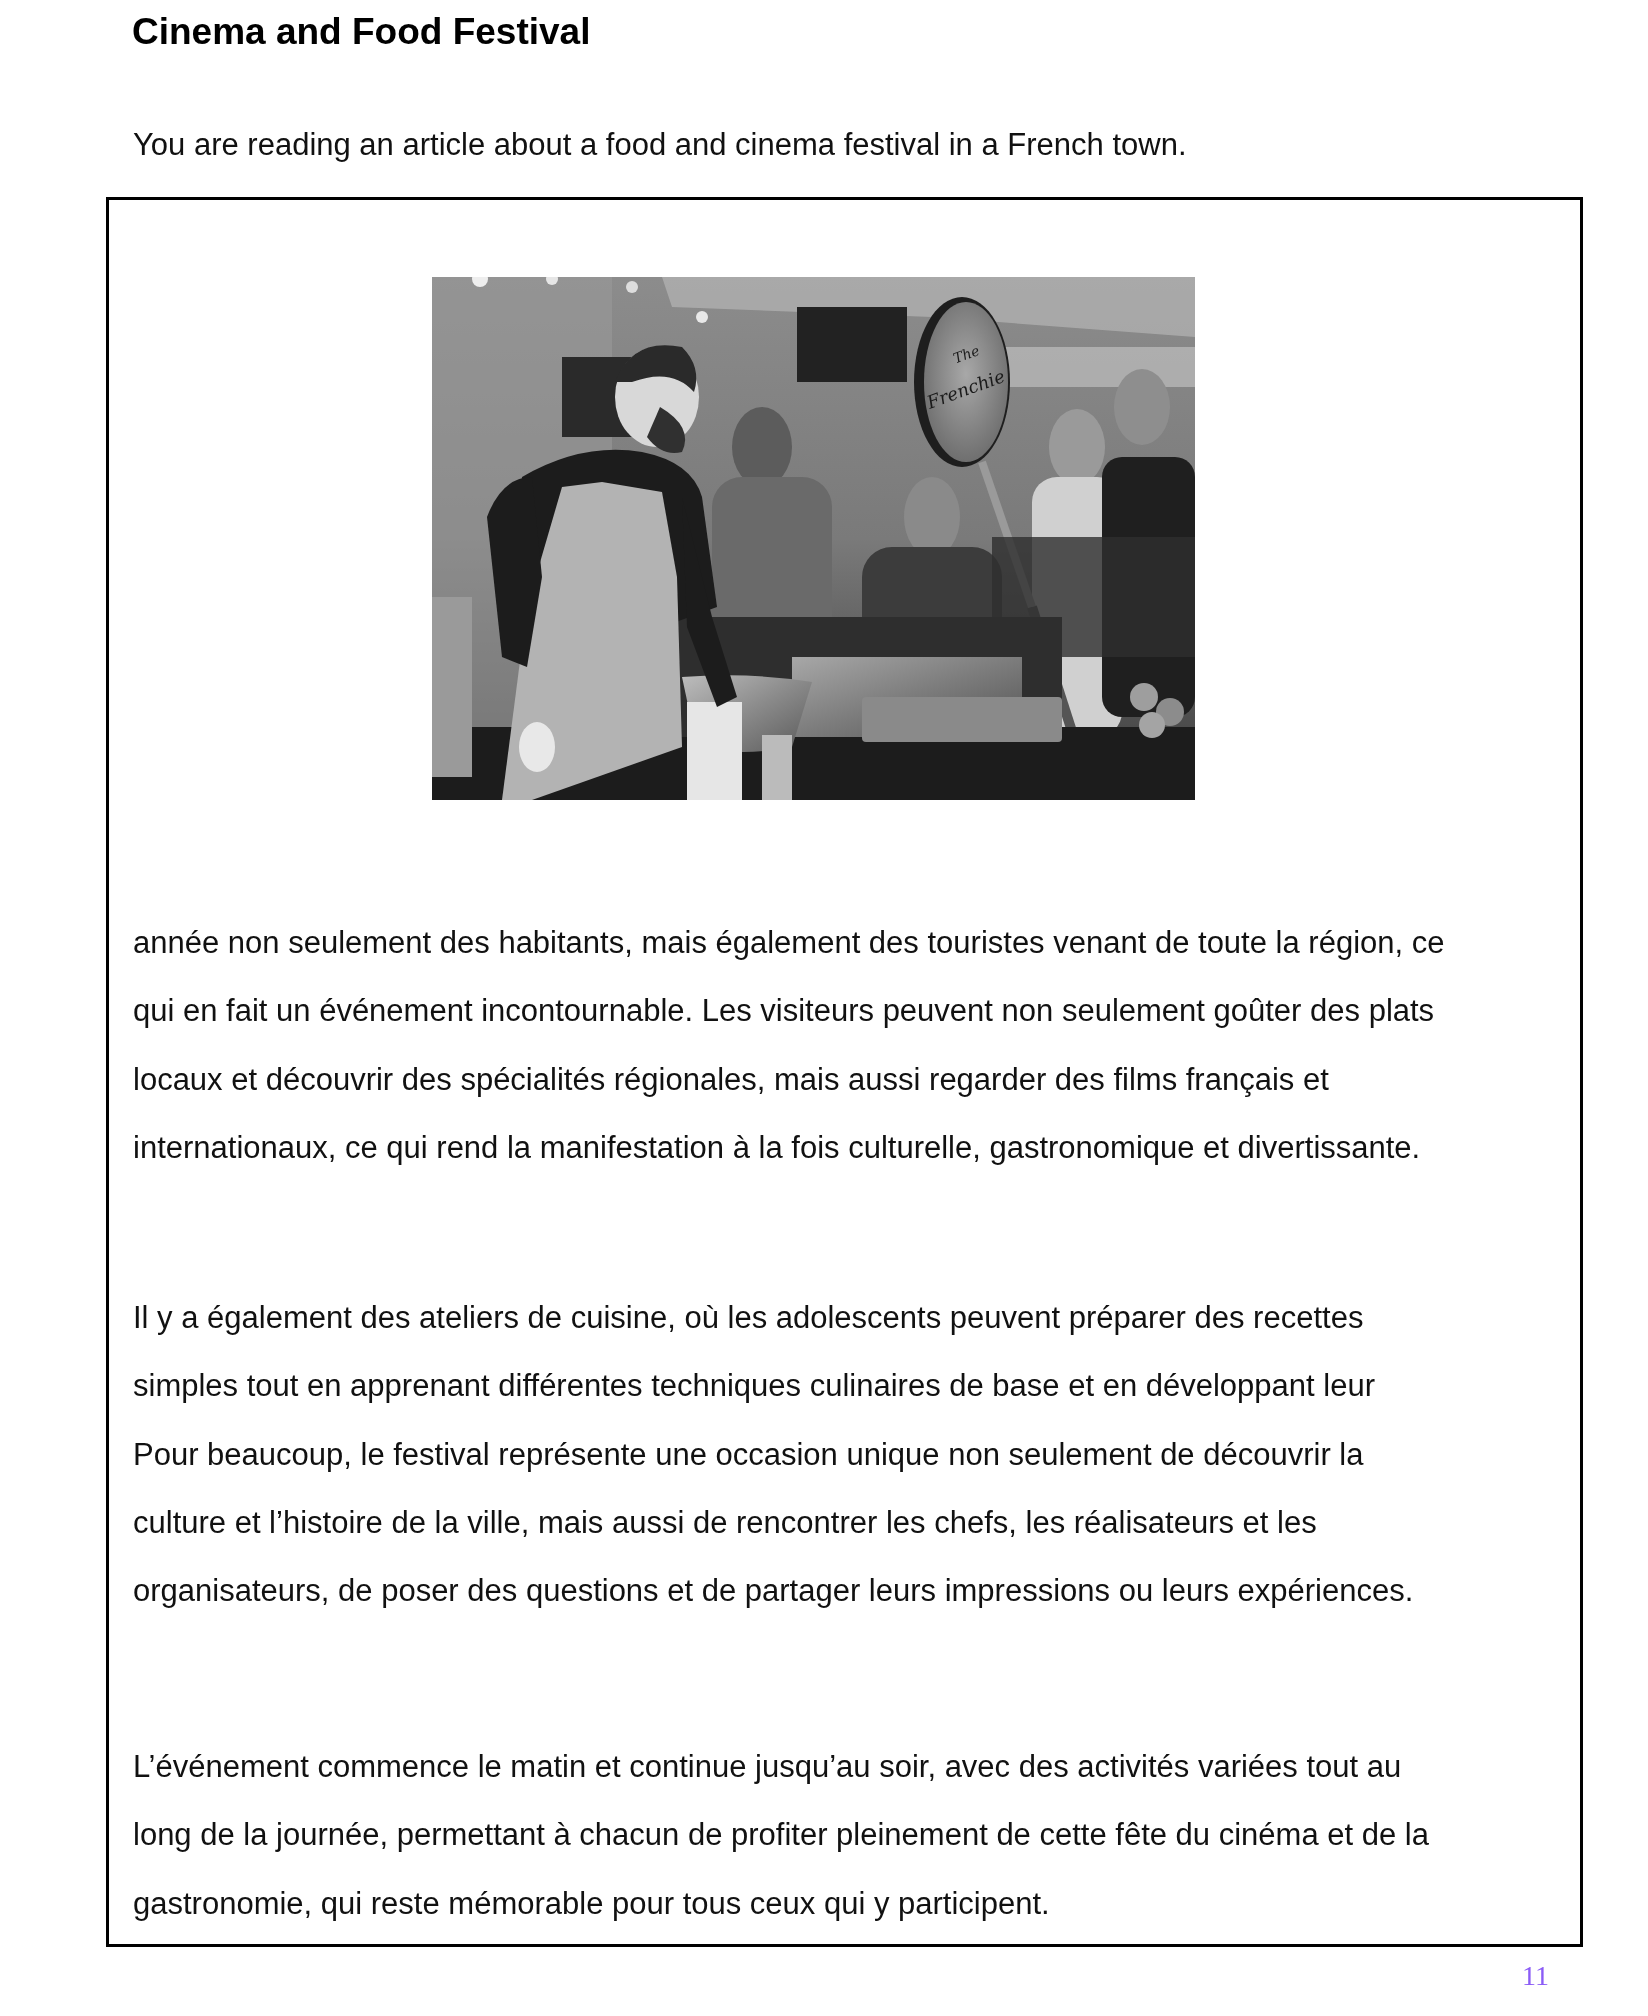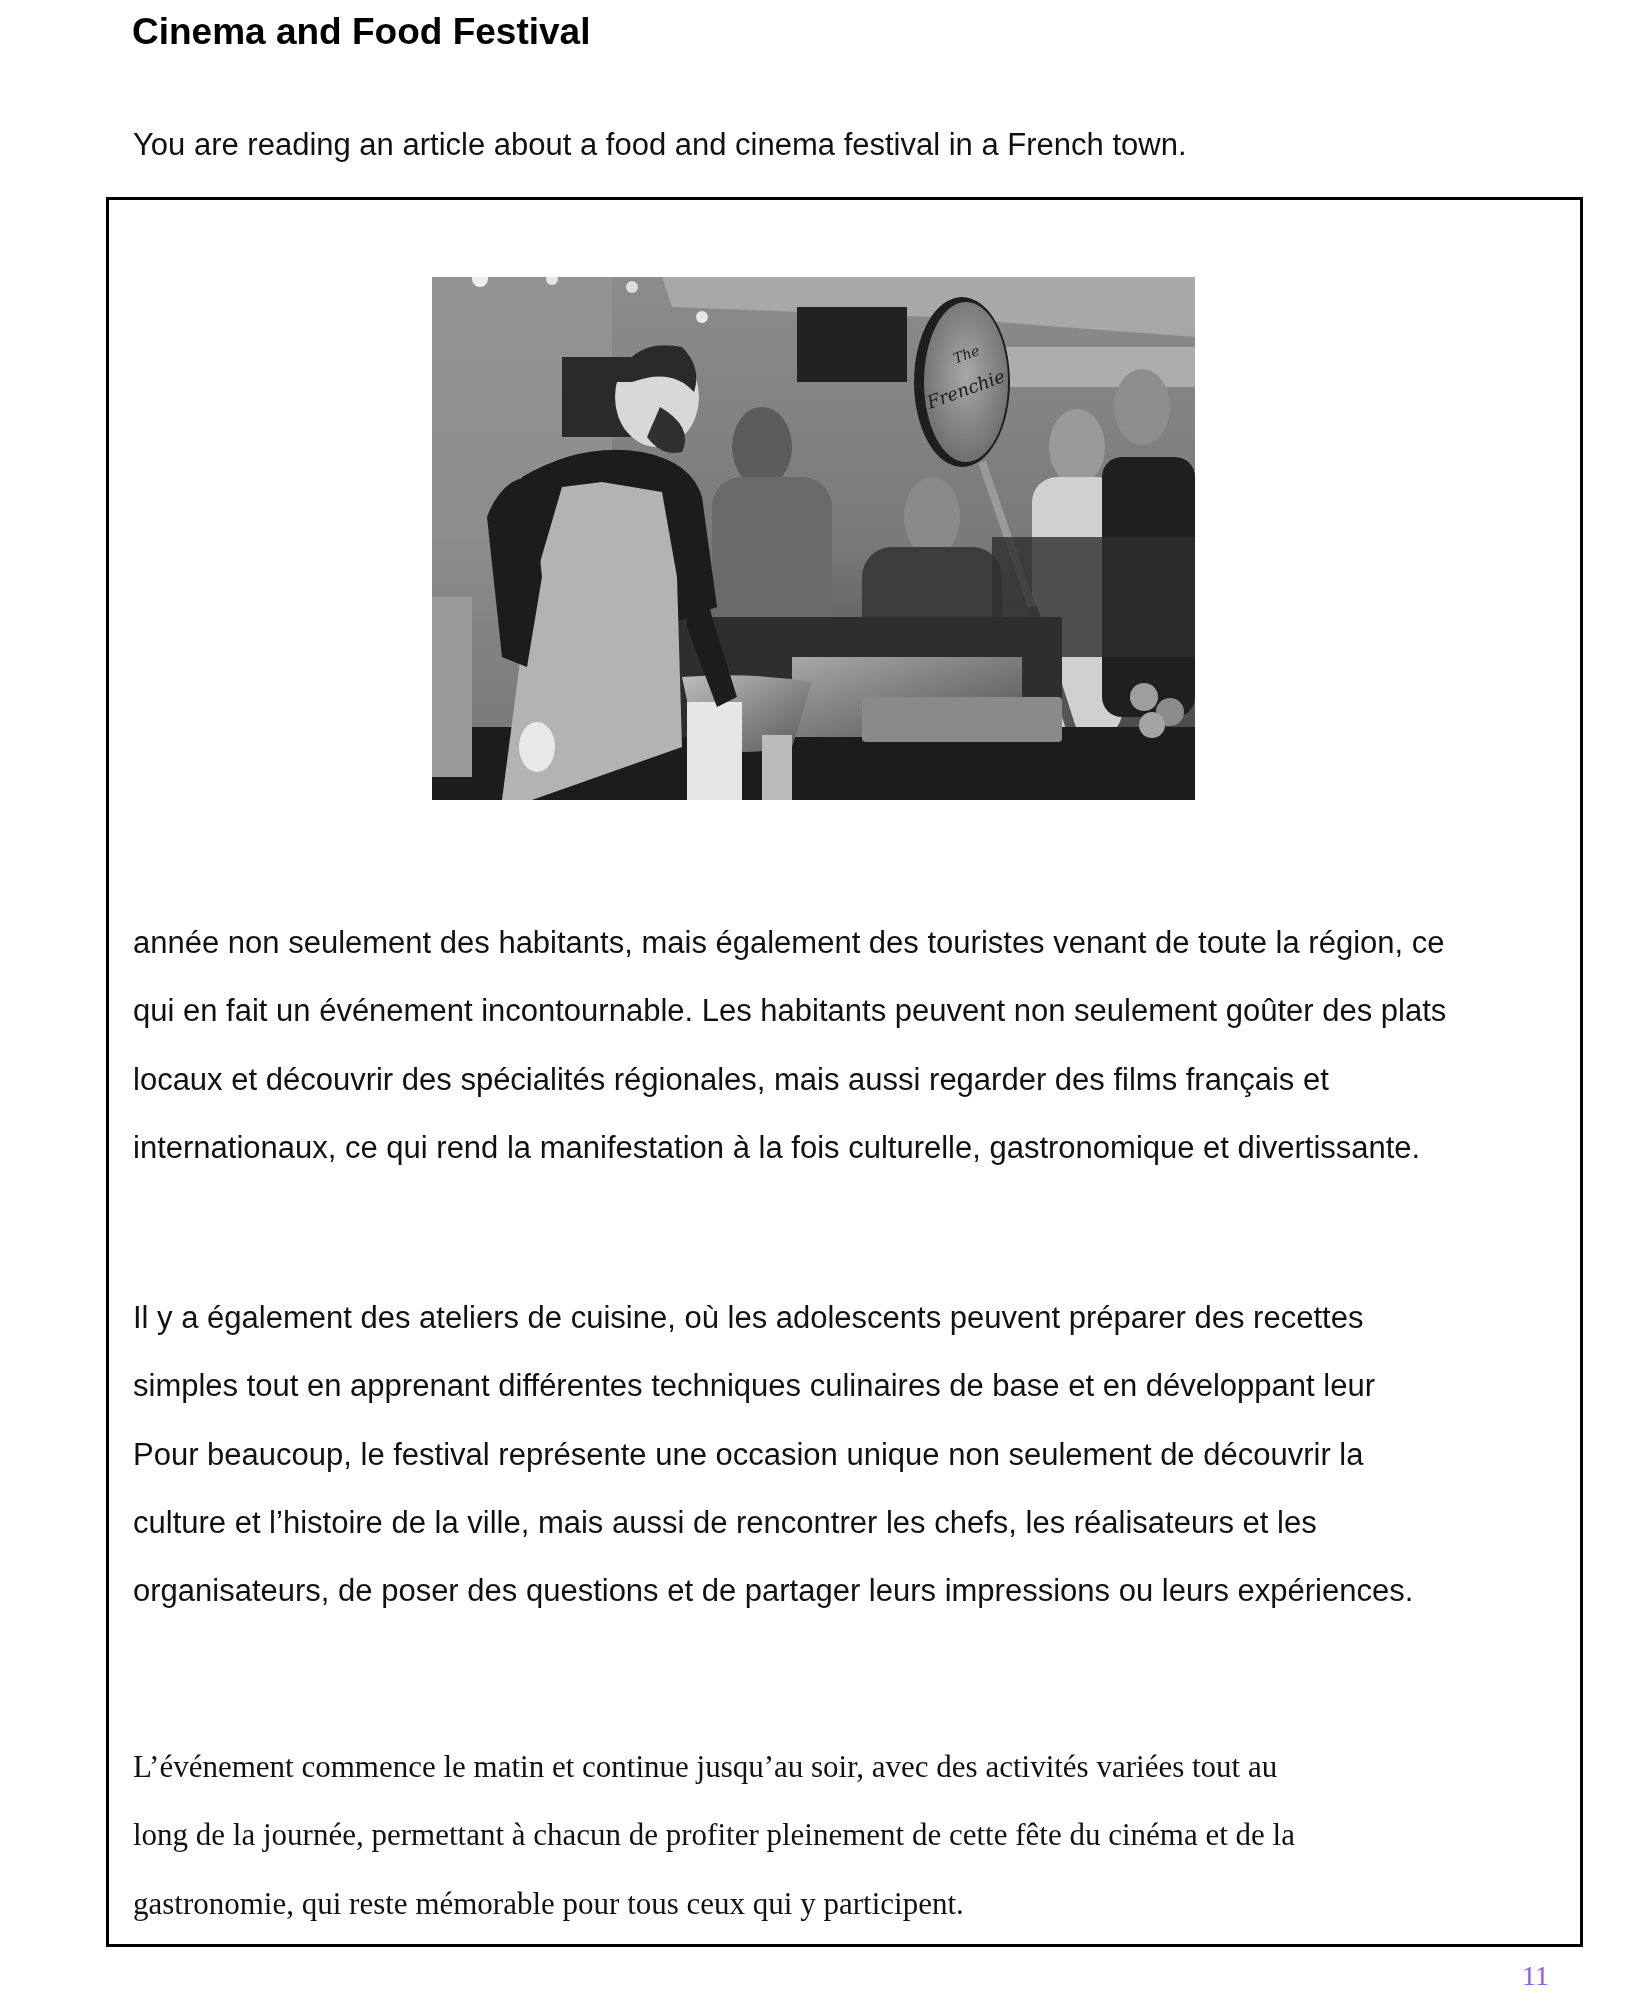--- a/index.html
+++ b/index.html
@@ -163,32 +163,32 @@
     <path d="M 90 200 Q 150 165 210 175 Q 260 185 270 220 L 285 330 L 230 350 L 150 345 L 75 330 Z" fill="#1c1c1c"></path>
     <path d="M 130 210 L 170 205 L 230 215 L 245 300 L 250 470 L 100 523 L 70 523 L 95 330 Z" fill="#b3b3b3"></path>
     <path d="M 55 240 Q 70 200 100 200 L 110 300 L 95 390 L 70 380 Z" fill="#1c1c1c"></path>
     <ellipse cx="105" cy="470" rx="18" ry="25" fill="#e8e8e8"></ellipse>
     <path d="M 250 220 L 280 340 L 305 420 L 285 430 L 255 350 Z" fill="#1c1c1c"></path>
   </svg>
 </div>
 
 <div class="para" style="top: 909px;">
   <span class="line">année non seulement des habitants, mais également des touristes venant de toute la région, ce</span>
-  <span class="line">qui en fait un événement incontournable. Les habitants peuvent non seulement goûter des plats</span>
+  <span class="line">qui en fait un événement incontournable. Les visiteurs peuvent non seulement goûter des plats</span>
   <span class="line">locaux et découvrir des spécialités régionales, mais aussi regarder des films français et</span>
   <span class="line">internationaux, ce qui rend la manifestation à la fois culturelle, gastronomique et divertissante.</span>
 </div>
 
 <div class="para" style="top: 1284px;">
   <span class="line">Il y a également des ateliers de cuisine, où les adolescents peuvent préparer des recettes</span>
   <span class="line">simples tout en apprenant différentes techniques culinaires de base et en développant leur</span>
   <span class="line">Pour beaucoup, le festival représente une occasion unique non seulement de découvrir la</span>
   <span class="line">culture et l’histoire de la ville, mais aussi de rencontrer les chefs, les réalisateurs et les</span>
   <span class="line">organisateurs, de poser des questions et de partager leurs impressions ou leurs expériences.</span>
 </div>
 
-<div class="para" style="top: 1733px; font-family: Liberation Serif, serif;">
+<div class="para" style="top: 1733px;">
   <span class="line">L’événement commence le matin et continue jusqu’au soir, avec des activités variées tout au</span>
   <span class="line">long de la journée, permettant à chacun de profiter pleinement de cette fête du cinéma et de la</span>
   <span class="line">gastronomie, qui reste mémorable pour tous ceux qui y participent.</span>
 </div>
 
 <div class="page-number">11</div>
 
 </body></html>

